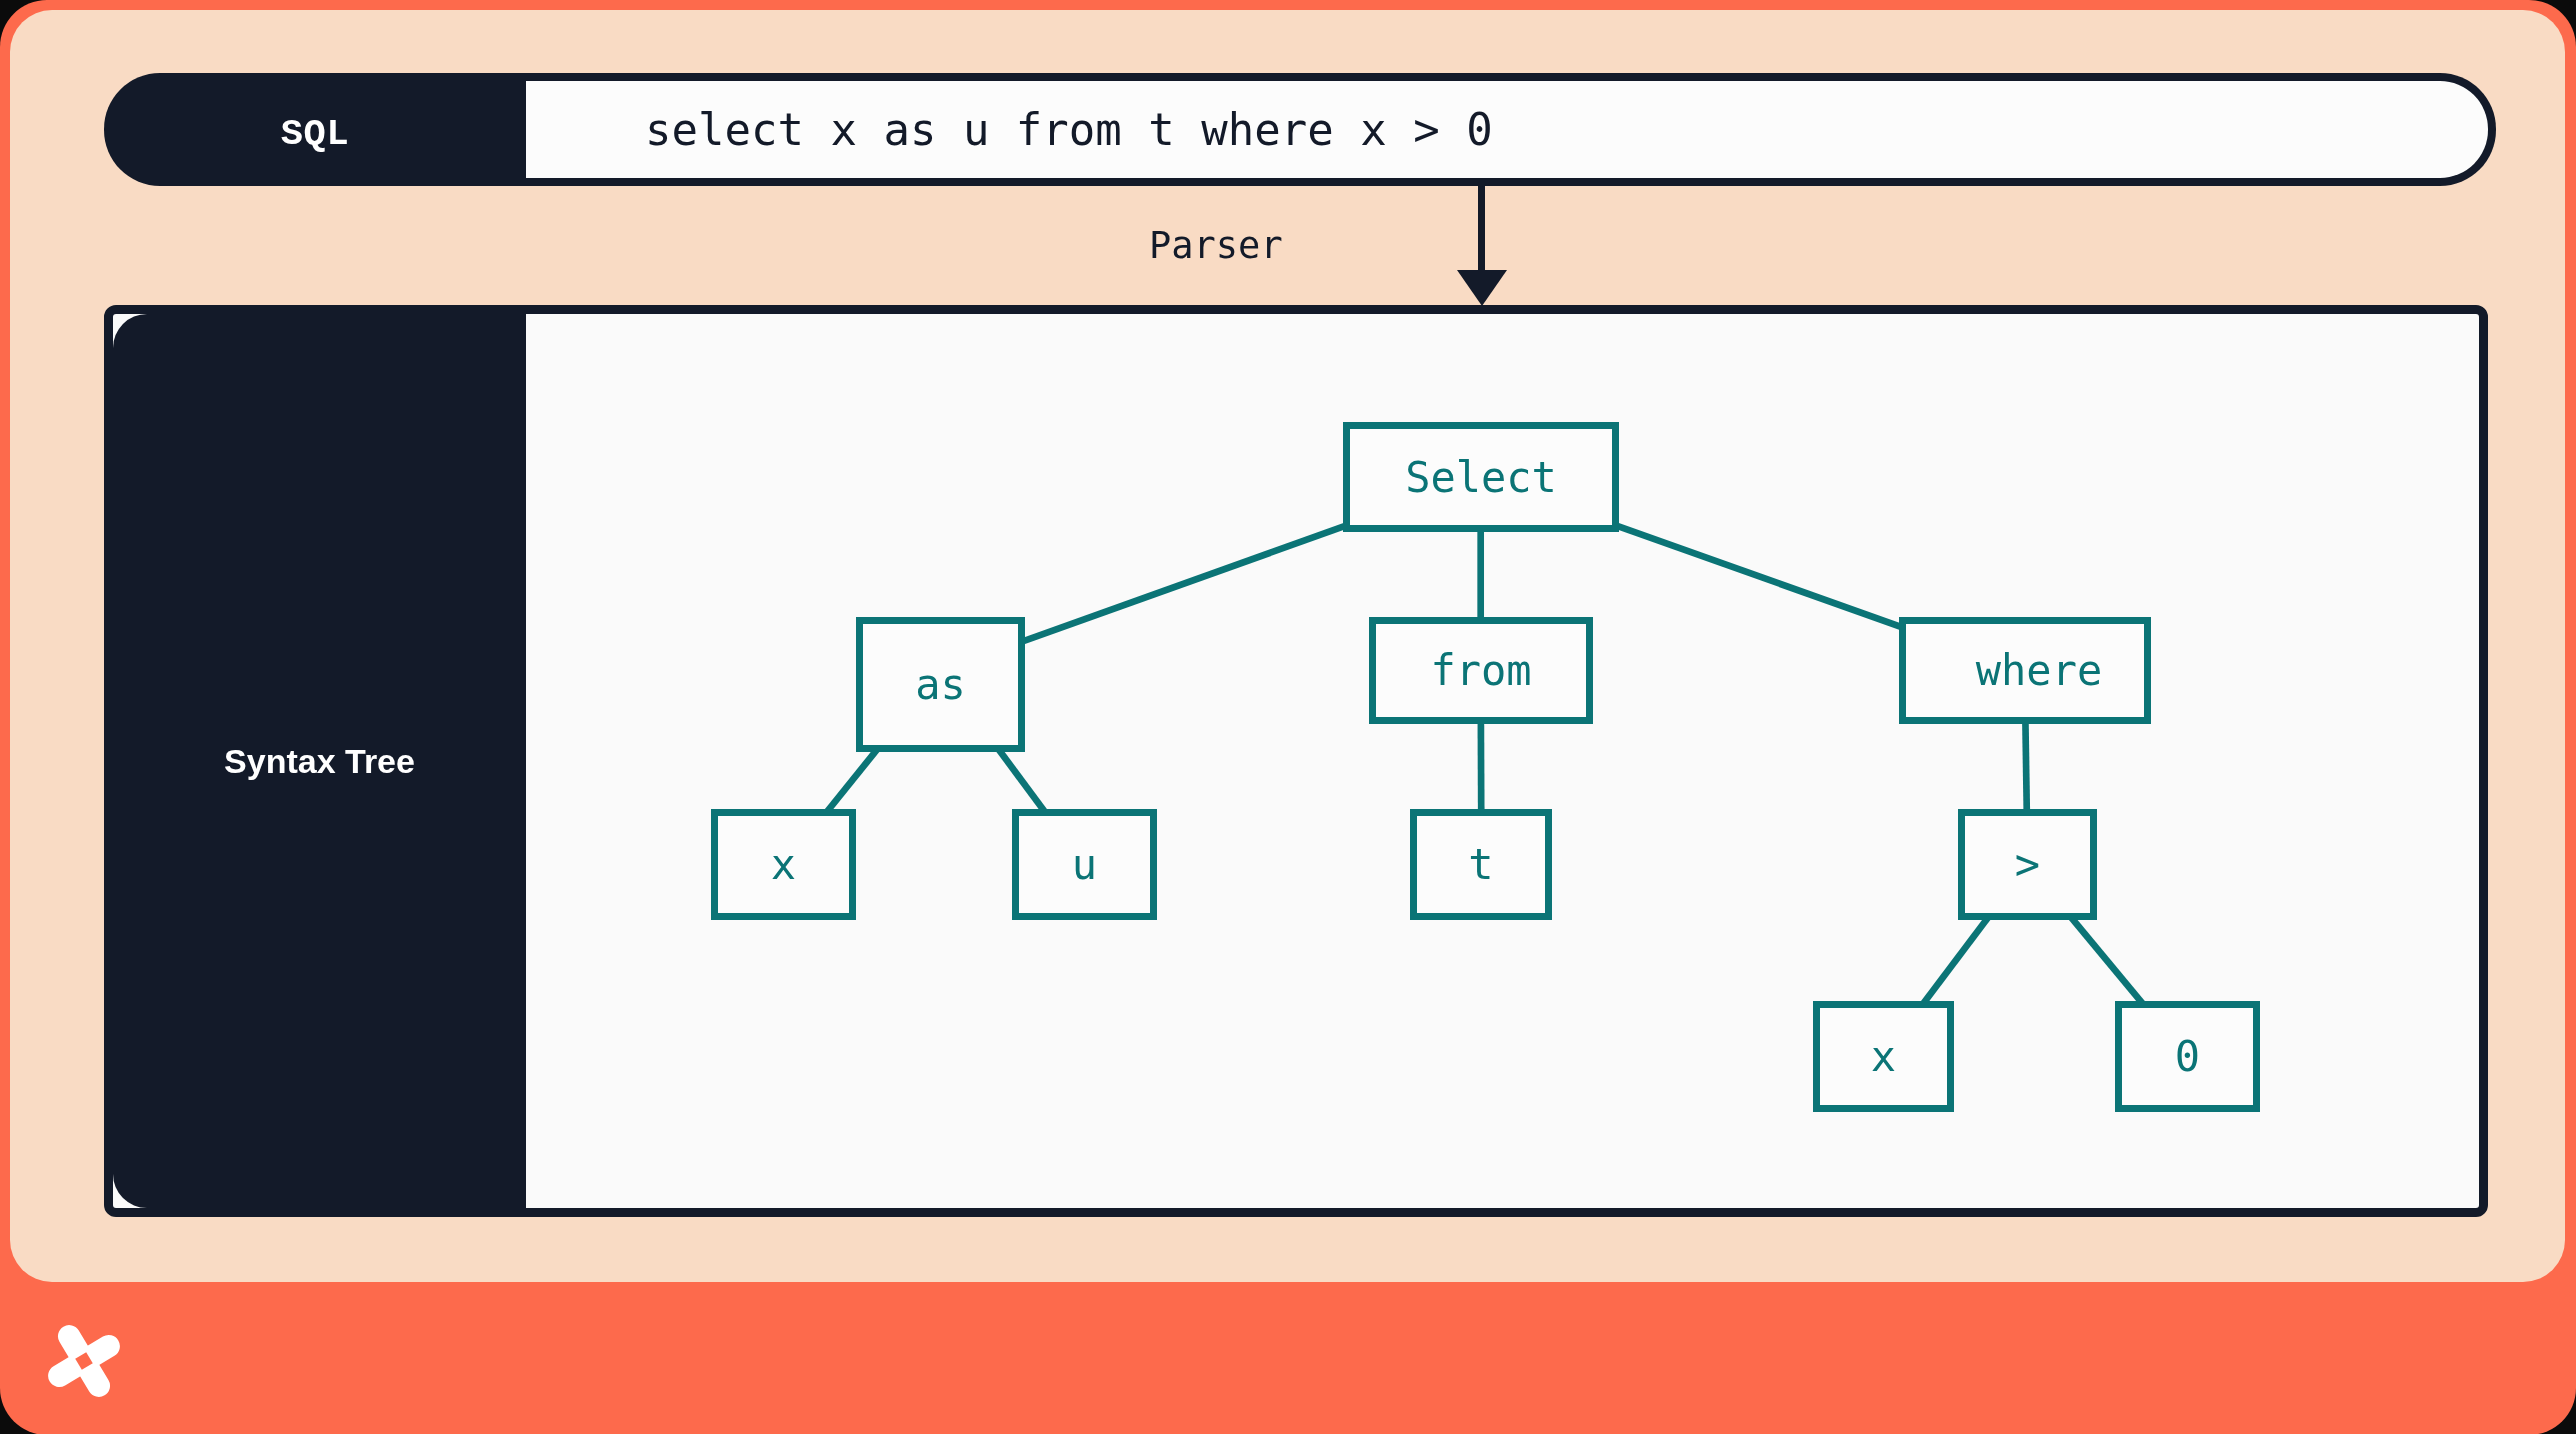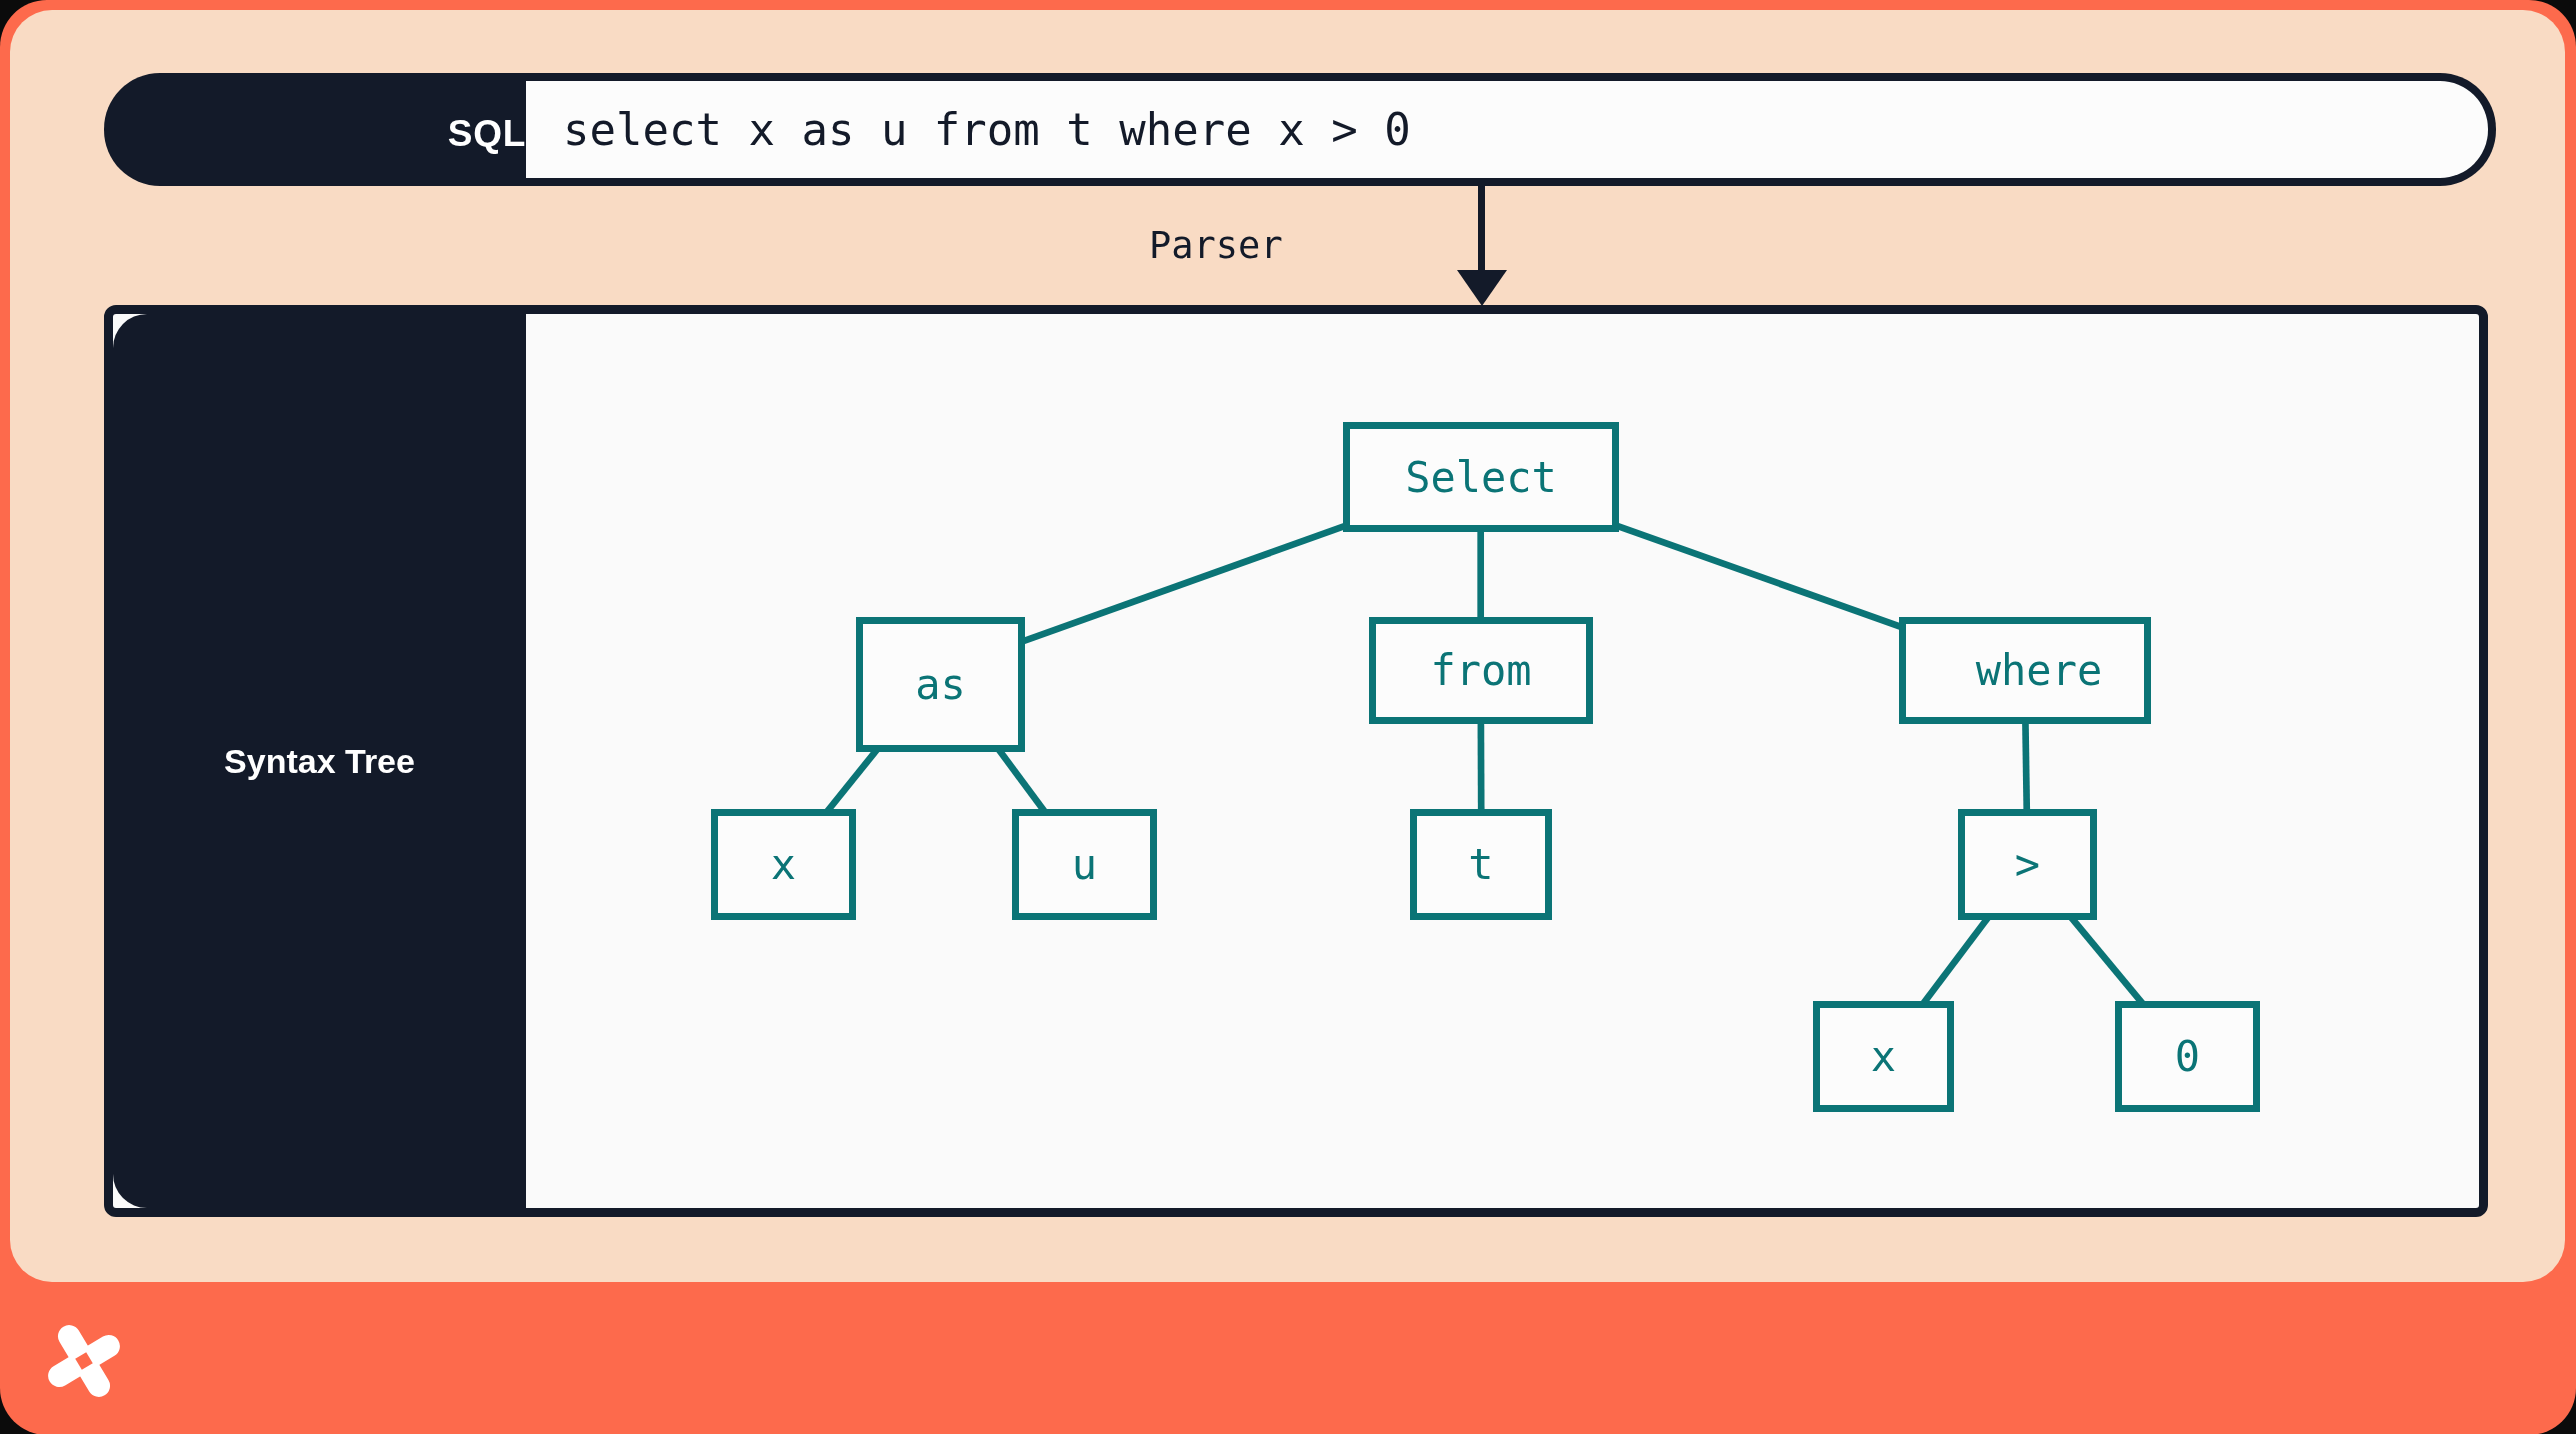--- a/index.html
+++ b/index.html
@@ -13,30 +13,30 @@
     position:absolute; left:10.4px; top:10.4px; width:2555px; height:1272px;
     background:#F9DBC4; border-radius:42px;
   }
   
   .sql-bar {
     position:absolute; left:104px; top:73px; width:2392px; height:113px;
     background:#131A29; border-radius:56px;
   }
   .sql-label-section {
     position:absolute; left:0; top:0; width:422px; height:122px;
-    display:flex; align-items:center; justify-content:flex-end;
+    display:flex; align-items:center; justify-content:center;font-family:Liberation Mono, monospace;
   }
   .sql-label { color:#FFFFFF; font-size:37px; font-weight:bold; letter-spacing:0.7px; }
   .sql-query-area {
     position:absolute; left:422px; top:8.2px; right:8.2px; bottom:8.2px;
     background:#FCFCFC; border-radius:0 48px 48px 0;
     display:flex; align-items:center;
   }
   .sql-query-text {
-    padding-left:37px; color:#131A29;
+    padding-left:119px; color:#131A29;
     font-family:"DejaVu Sans Mono", monospace; font-size:44px;
   }
   
   .parser-label {
     position:absolute; left:1149px; top:225px; width:296px; text-align:left;
     color:#131A29; font-family:"DejaVu Sans Mono", monospace; font-size:37px; line-height:42px;
   }
   .arrow-line { position:absolute; left:1478px; top:185px; width:7.4px; height:87px; background:#131A29; }
   .arrow-head {
     position:absolute; left:1457px; top:270px; width:0; height:0;

